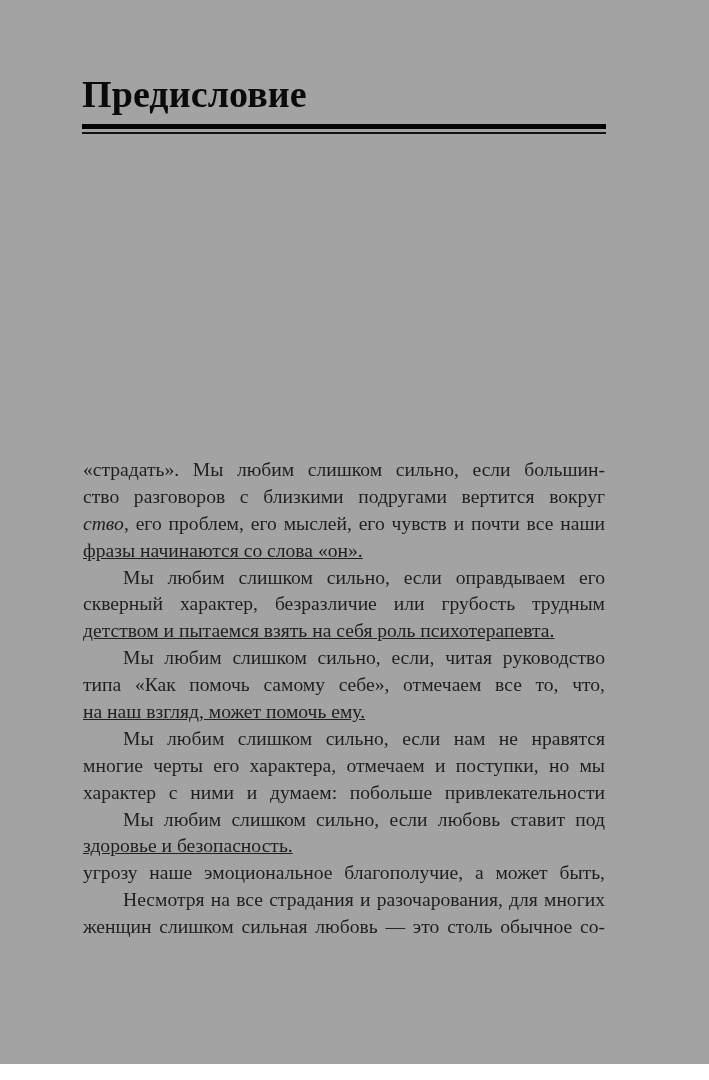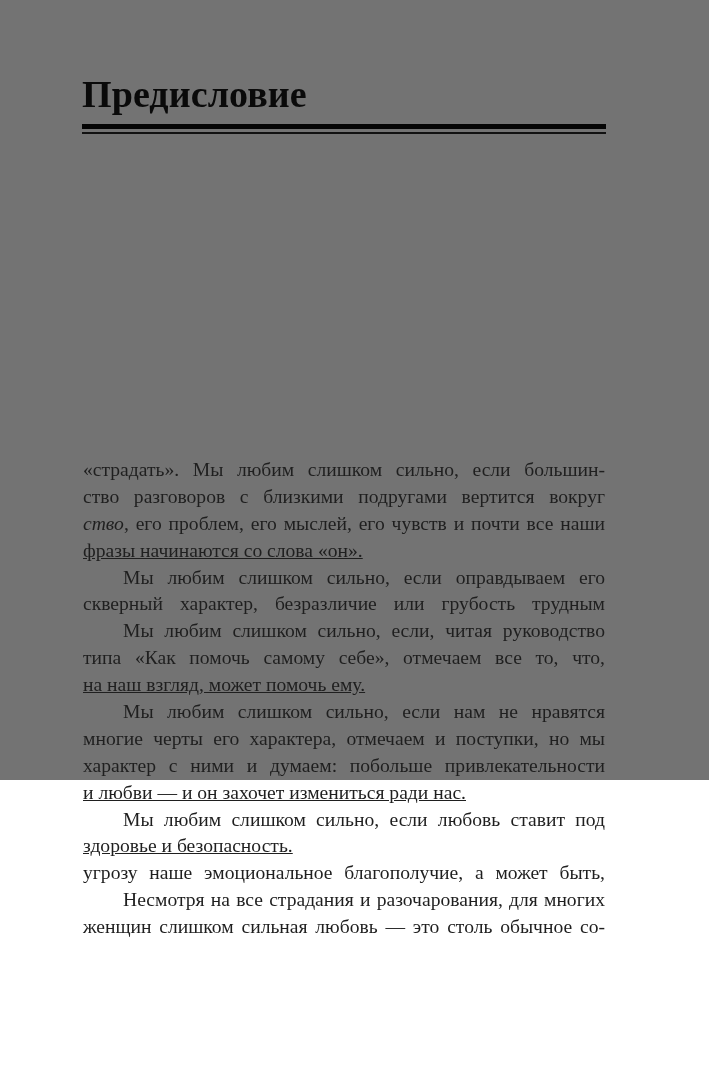--- a/index.html
+++ b/index.html
@@ -12,22 +12,22 @@
       height: 1080px;
       position: relative;
       overflow: hidden;
       font-family: "Liberation Serif", "DejaVu Serif", serif;
       color: #1c1c1c;
     }
     .page {
       position: absolute;
       left: 0; top: 0;
       width: 709px;
-      height: 780px;
-      background: #737373;
+      height: 1064px;
+      background: #a3a3a3;
     }
     .chapter-title {
       position: absolute;
       left: 82px;
       top: 72px;
       margin: 0;
       font-family: "Liberation Serif", "DejaVu Serif", serif;
       font-weight: bold;
       font-size: 38px;
       line-height: 44px;
@@ -95,33 +95,33 @@
     <div>
       <span class="line">«страдать». Мы любим слишком сильно, если большин-</span>
       <span class="line">ство разговоров с близкими подругами вертится вокруг</span>
       <span class="line"><span class="italic">ство</span><span>, его проблем, его мыслей, его чувств и почти все наши</span></span>
       <span class="line last">фразы начинаются со слова «он».</span>
     </div>
 
     <div>
       <span class="line indent">Мы любим слишком сильно, если оправдываем его</span>
       <span class="line">скверный характер, безразличие или грубость трудным</span>
+      <span class="line last">детством и пытаемся взять на себя роль психотерапевта.</span>
     </div>
 
     <div>
       <span class="line indent">Мы любим слишком сильно, если, читая руководство</span>
       <span class="line">типа «Как помочь самому себе», отмечаем все то, что,</span>
       <span class="line last">на наш взгляд, может помочь ему.</span>
     </div>
 
     <div>
       <span class="line indent">Мы любим слишком сильно, если нам не нравятся</span>
       <span class="line">многие черты его характера, отмечаем и поступки, но мы</span>
       <span class="line">характер с ними и думаем: побольше привлекательности</span>
-      <span class="line last">и любви — и он захочет измениться ради нас.</span>
     </div>
 
     <div>
       <span class="line indent">Мы любим слишком сильно, если любовь ставит под</span>
       <span class="line last">здоровье и безопасность.</span>
       <span class="line">угрозу наше эмоциональное благополучие, а может быть,</span>
     </div>
 
     <div>
       <span class="line indent">Несмотря на все страдания и разочарования, для многих</span>

